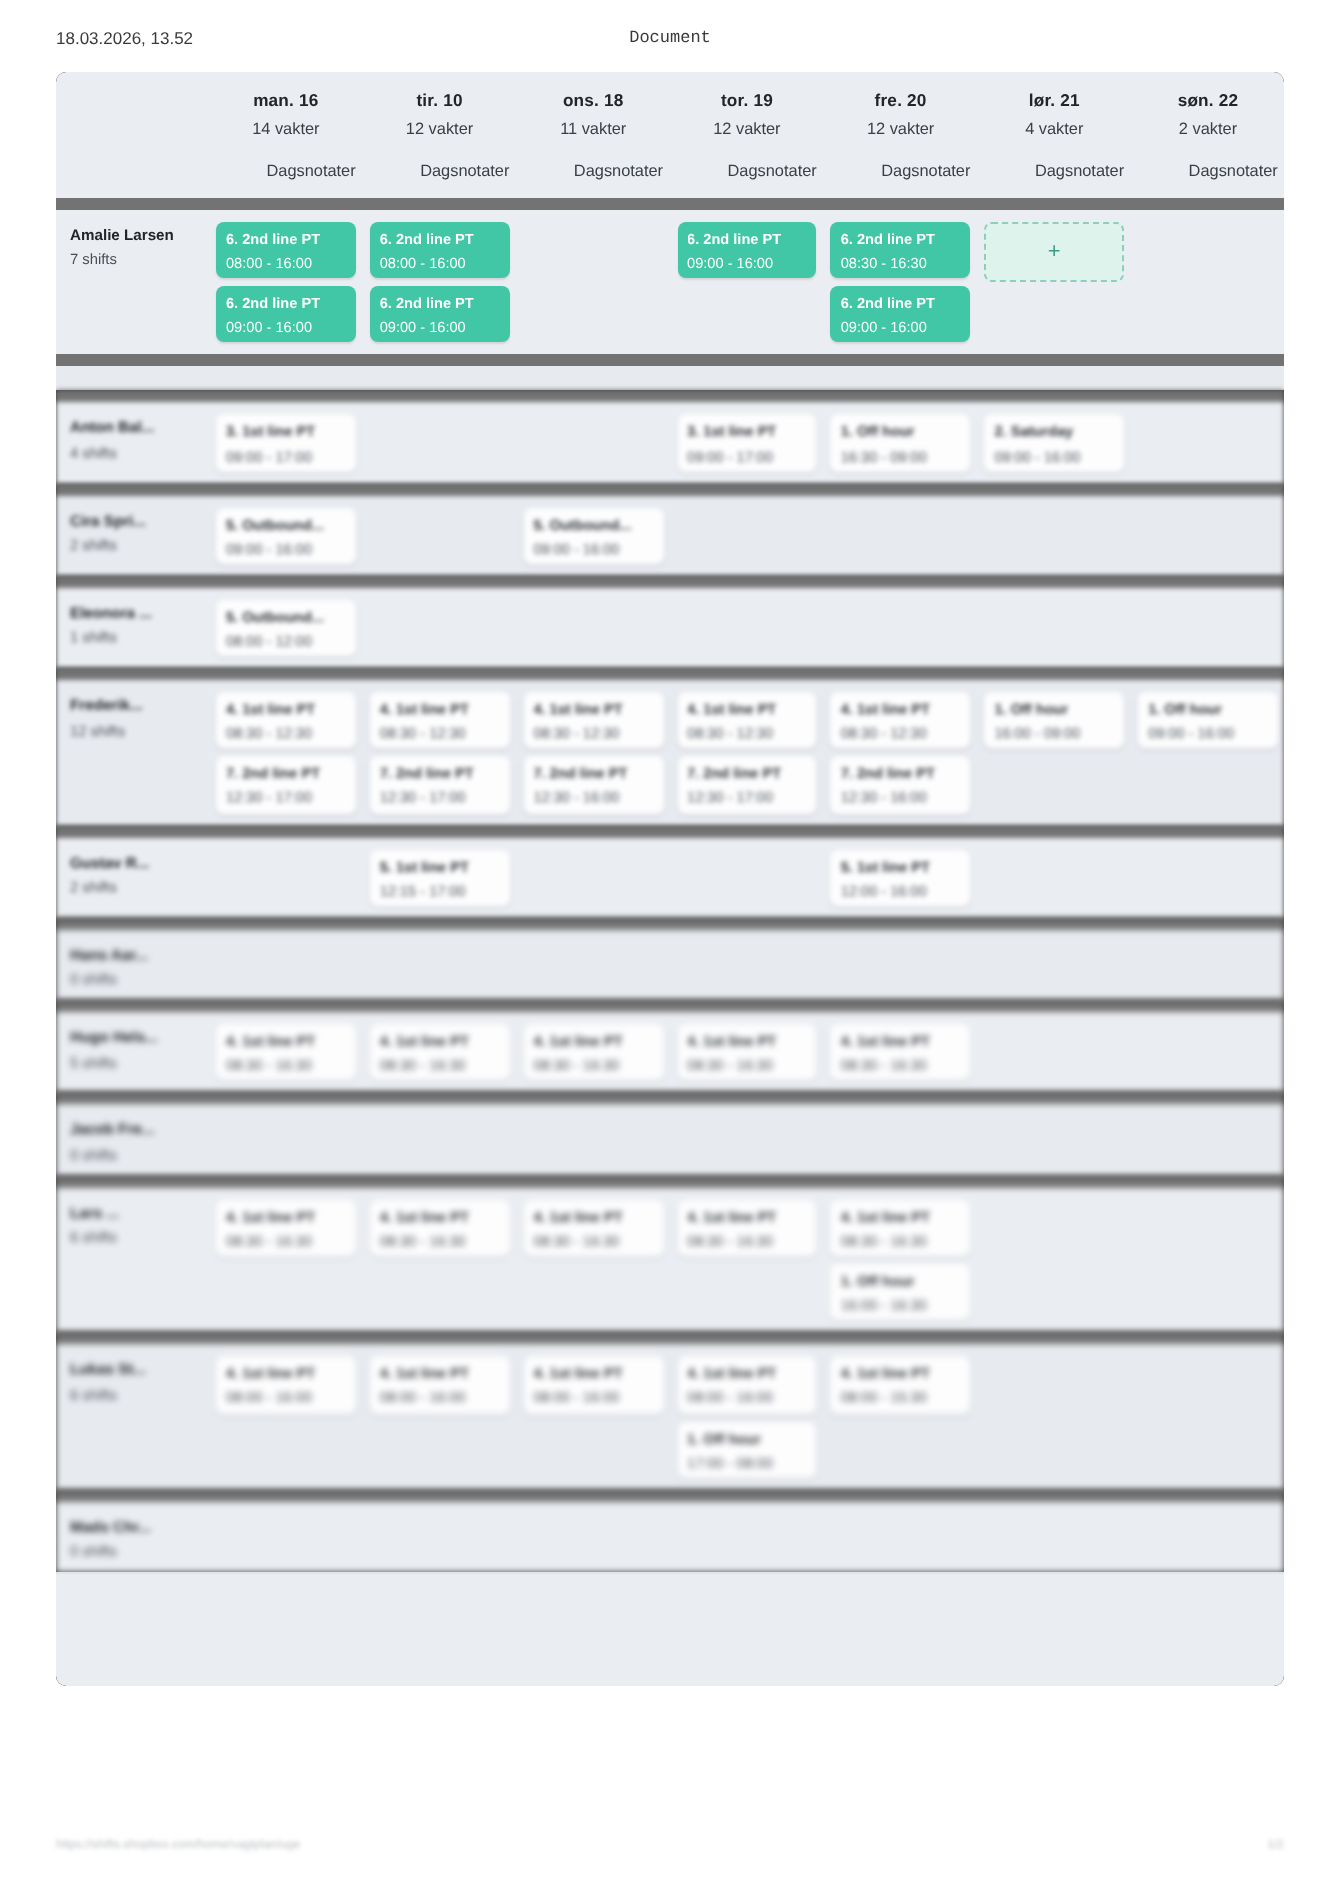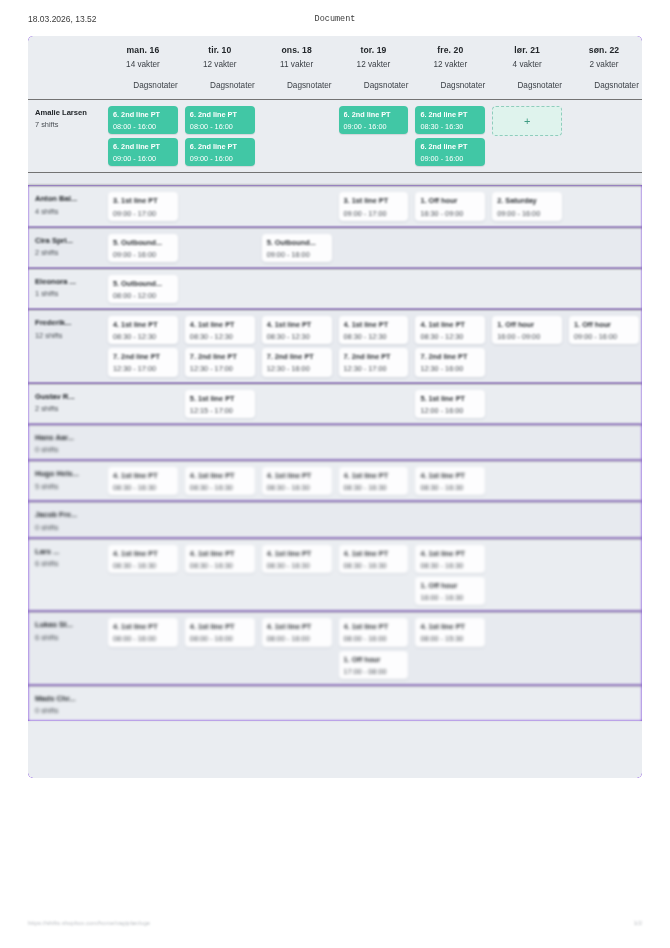--- a/index.html
+++ b/index.html
@@ -62,21 +62,21 @@
     right: 28px;
     top: 0;
   }
 
   
   .schedule {
     position: absolute;
     left: 28px;
     top: 36px;
     width: 614px;
-    background: #6d28d9;
+    background: #404040;
     border-radius: 5px;
     overflow: hidden;
   }
 
   .grid-row {
     display: flex;
     width: 614px;
     box-sizing: border-box;
   }
 
@@ -117,21 +117,21 @@
   .day-notes {
     font-size: 8.2px;
     color: #3a3f45;
     margin-top: 12px;
     text-align: right;
   }
 
   
   .emp-row {
     background: #eaedf1;
-    border-top: 1px solid #737373;
+    border-top: 6px solid #737373;
     align-items: stretch;
   }
   .emp-row.alt {
     background: #e7eaef;
   }
   .emp-name {
     font-size: 7.6px;
     font-weight: bold;
     color: #22262a;
     line-height: 1.25;

